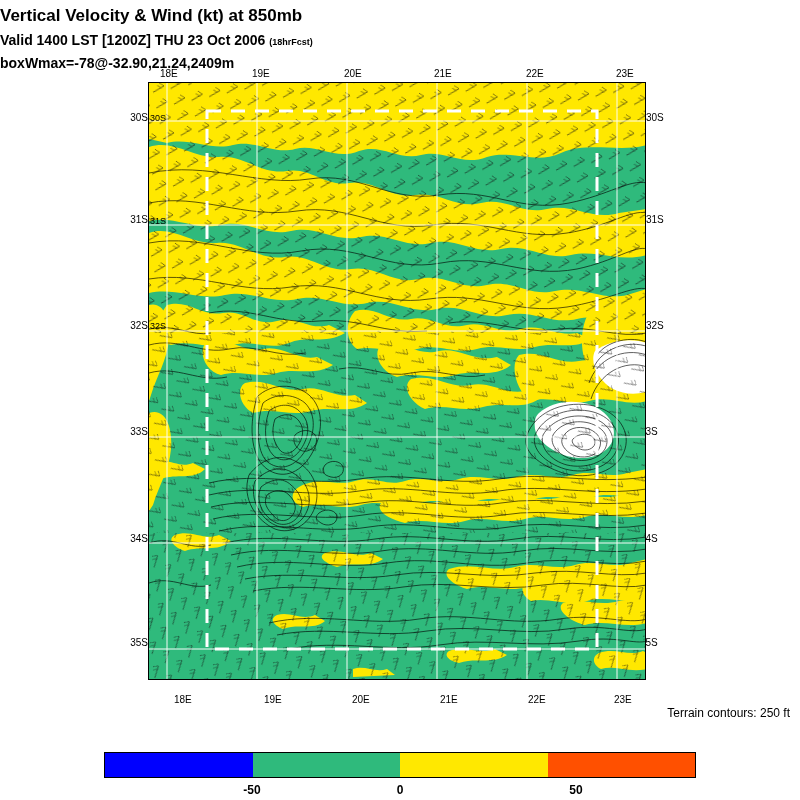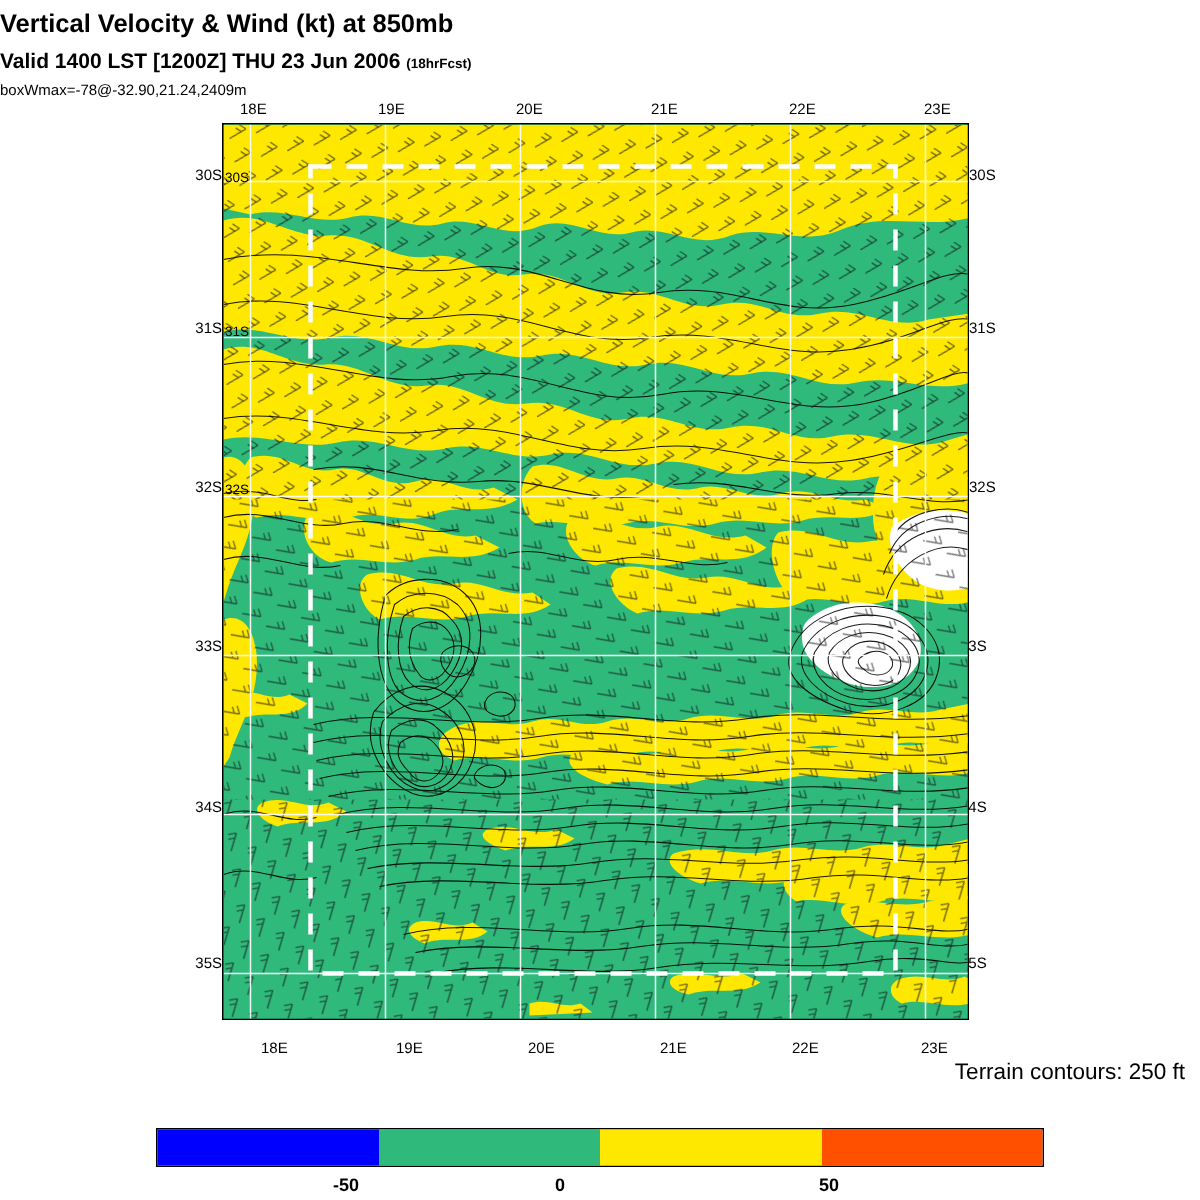--- a/index.html
+++ b/index.html
@@ -34,22 +34,22 @@
   #sub-title {
     top: 32px;
     font-size: 14px;
   }
   #sub-title .fcst {
     font-size: 9px;
     font-weight: bold;
   }
   #box-wmax {
     top: 55px;
-    font-size: 10px;
-    font-weight: normal;
+    font-size: 14px;
+    font-weight: bold;
   }
   
   #map-frame {
     position: absolute;
     left: 148px;
     top: 82px;
     width: 498px;
     height: 598px;
     border: 1px solid #000;
     box-sizing: border-box;
@@ -78,21 +78,21 @@
   .inner-tick {
     position: absolute;
     font-size: 9px;
     color: #000;
     white-space: nowrap;
   }
   #terrain-note {
     position: absolute;
     right: 10px;
     top: 706px;
-    font-size: 15px;
+    font-size: 12px;
     color: #000;
     text-align: left;
   }
   
   #colorbar {
     position: absolute;
     left: 104px;
     top: 752px;
     width: 592px;
     height: 26px;
@@ -102,33 +102,33 @@
   }
   #colorbar .seg {
     height: 100%;
   }
   .cb-label {
     position: absolute;
     font-size: 12px;
     font-weight: bold;
     color: #000;
     top: 783px;
-    text-align: left;
+    text-align: center;
     width: 60px;
   }
 </style>
 </head>
 <body>
 
 <div id="page">
 
   <div id="main-title" class="title">Vertical Velocity &amp; Wind (kt) at 850mb</div>
 
   <div id="sub-title" class="title">
-    <span>Valid 1400 LST [1200Z] THU 23 Jun 2006</span>
+    <span>Valid 1400 LST [1200Z] THU 23 Oct 2006</span>
     <span class="fcst">(18hrFcst)</span>
   </div>
 
   <div id="box-wmax" class="title">boxWmax=-78@-32.90,21.24,2409m</div>
 
   <div class="tick top" style="left:160px; top:68px;">18E</div>
   <div class="tick top" style="left:252px; top:68px;">19E</div>
   <div class="tick top" style="left:344px; top:68px;">20E</div>
   <div class="tick top" style="left:434px; top:68px;">21E</div>
   <div class="tick top" style="left:526px; top:68px;">22E</div>

